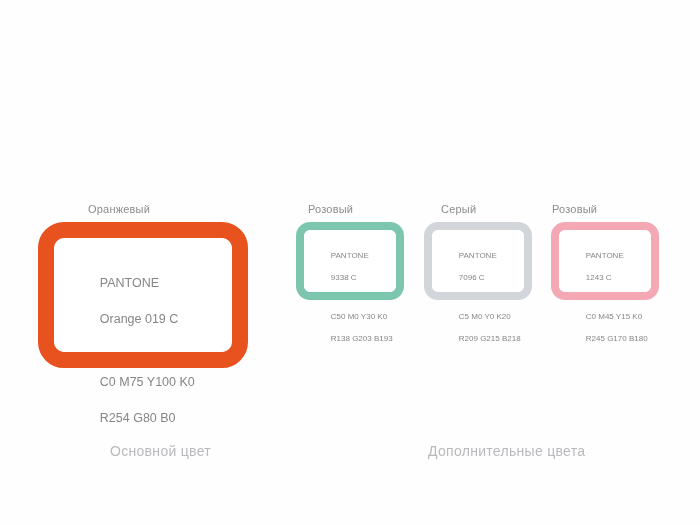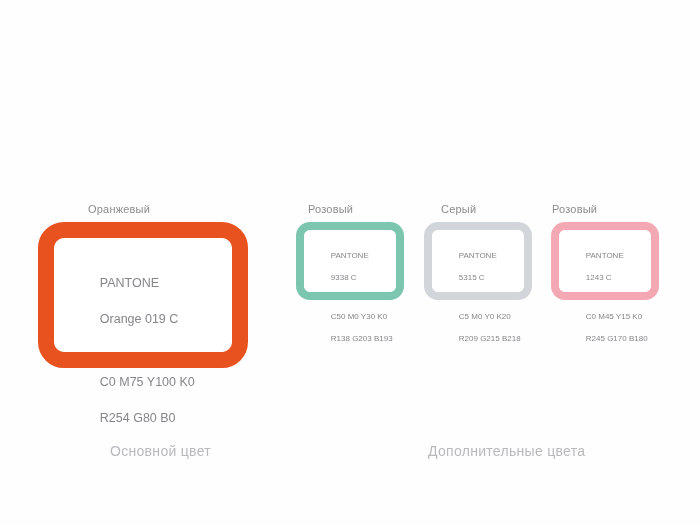--- a/index.html
+++ b/index.html
@@ -135,21 +135,21 @@
       </div>
     </div>
   </div>
 
   <div class="group-label" style="left:441px; top:203px;">Серый</div>
 
   <div class="swatch-small" id="secondary-card-1" style="left: 424px; border-color: rgb(210, 214, 218); background: rgb(255, 255, 255);">
     <div class="inner">
       <div class="spec spec-sm">
         <span>PANTONE</span><br>
-        <span>5315 C</span>
+        <span>7096 C</span>
         <span class="gap"></span>
         <span>C5 M0 Y0 K20</span><br>
         <span>R209 G215 B218</span>
       </div>
     </div>
   </div>
 
   <div class="group-label" style="left:552px; top:203px;">Розовый</div>
 
   <div class="swatch-small" id="secondary-card-2" style="left: 551px; border-color: rgb(243, 168, 180); background: rgb(255, 255, 255);">

